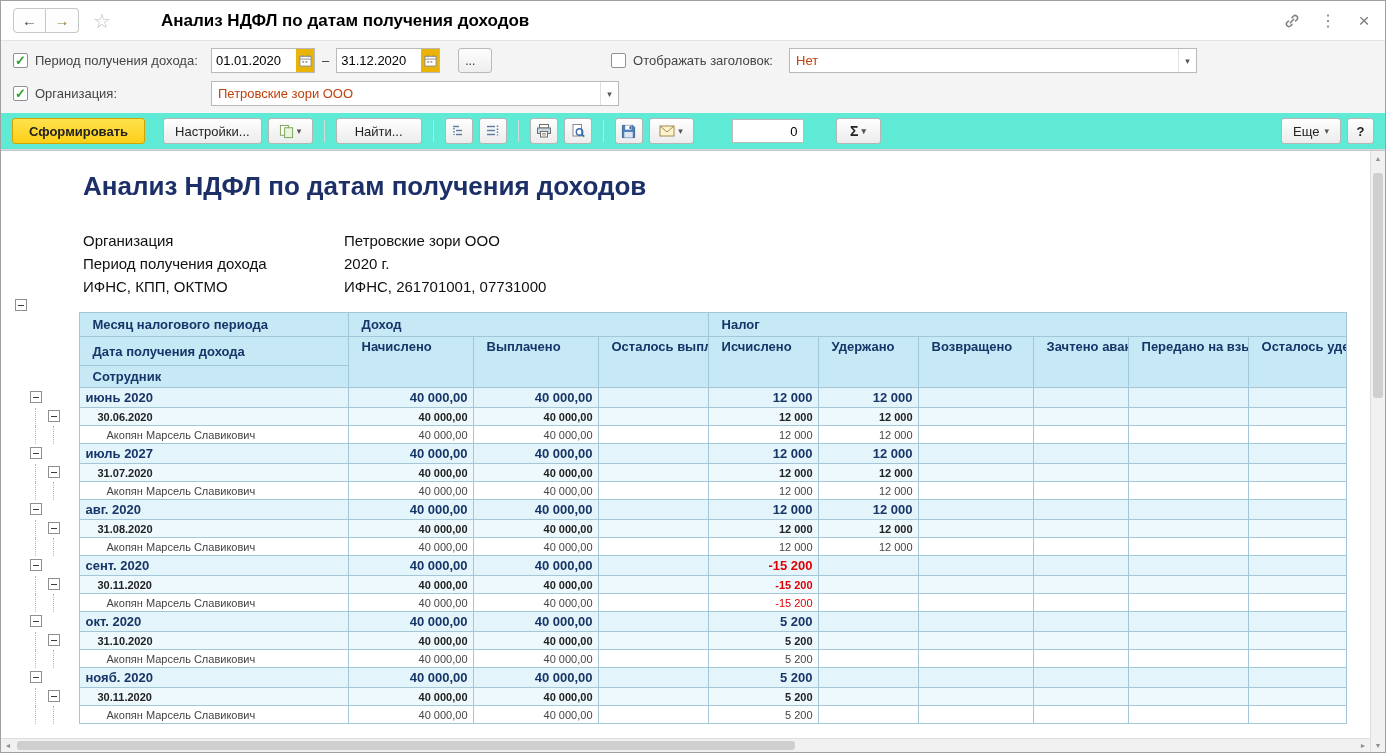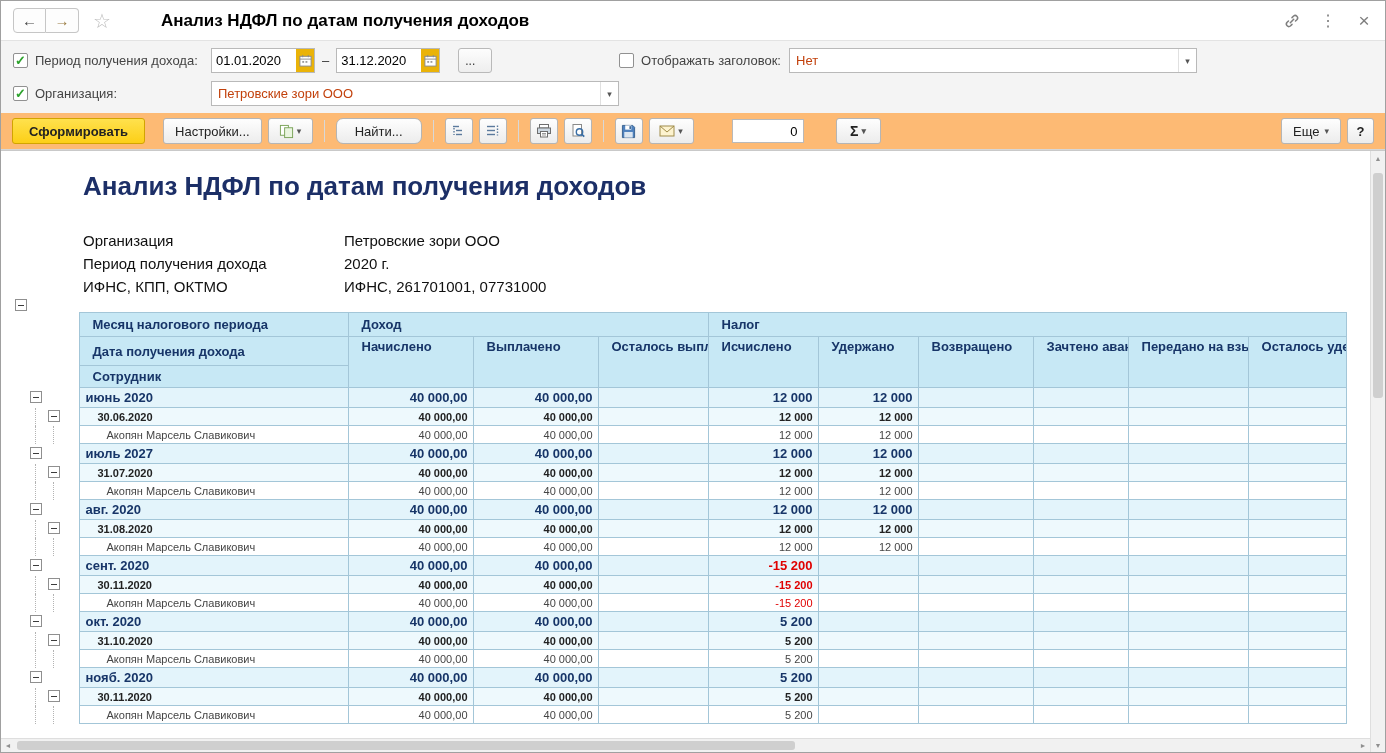--- a/index.html
+++ b/index.html
@@ -27,26 +27,26 @@
   .f-label { margin-left: 7px; font-size: 13px; color: #444; white-space: nowrap; }
   .date-input { width: 104px; height: 25px; border: 1px solid #b9b9b9; background: #eab308; display: flex; align-items: center; }
   .date-input input { border: none; outline: none; width: 100%; height: 100%; padding: 0 4px; font-size: 13px; font-family: "Liberation Sans", sans-serif; color: #000; }
   .cal-btn { width: 18px; height: 100%; display: flex; align-items: center; justify-content: center; cursor: pointer; flex: 0 0 auto; }
   .dash { margin: 0 7px; font-size: 13px; color: #333; }
   .dots-btn { margin-left: 18px; width: 34px; height: 25px; border: 1px solid #b9b9b9; background: linear-gradient(#fdfdfd, #eeeeee); border-radius: 3px; font-size: 12px; color: #333; cursor: pointer; display: flex; align-items: center; justify-content: flex-start; padding: 0 6px; }
   .combo { height: 25px; border: 1px solid #b9b9b9; background: #fff; display: flex; align-items: center; cursor: pointer; }
   .combo .val { flex: 1; padding: 0 6px; font-size: 13px; color: #c2410c; white-space: nowrap; overflow: hidden; }
   .combo .dd { width: 18px; height: 100%; border-left: 1px solid #e0e0e0; display: flex; align-items: center; justify-content: center; font-size: 9px; color: #555; }
   .right-filter { margin-left: auto; margin-right: 176px; display: flex; align-items: center; }
-  .right-filter .f-label { margin-right: 8px; }
+  .right-filter .f-label { margin-right: 16px; }
   .hdr-combo { width: 408px; }
   .org-combo { width: 408px; }
 
   
-  .toolbar { height: 37px; display: flex; align-items: center; padding: 0 11px; background: #fdba74; border-bottom: 1px solid #d6d6d6; gap: 6px; }
+  .toolbar { height: 37px; display: flex; align-items: center; padding: 0 11px; background: #5eead4; border-bottom: 1px solid #d6d6d6; gap: 6px; }
   .btn { height: 26px; border: 1px solid #b5b5b5; background: linear-gradient(#fefefe, #ececec); border-radius: 3px; font-size: 13px; font-family: "Liberation Sans", sans-serif; color: #222; padding: 0 11px; cursor: pointer; display: flex; align-items: center; justify-content: center; white-space: nowrap; }
   .btn-generate { background: linear-gradient(#ffe14d, #fccf17); border-color: #d2a400; font-weight: bold; padding: 0 16px; margin-right: 12px; }
   .icon-btn { width: 28px; padding: 0; }
   .combo-btn { width: 45px; padding: 0 4px; gap: 3px; }
   .dd-arrow { font-size: 9px; color: #555; }
   .tb-sep { width: 1px; height: 22px; background: #d8d8d8; margin: 0 5px; flex: 0 0 auto; }
   .counter-input { width: 72px; height: 24px; border: 1px solid #b9b9b9; text-align: right; padding: 0 5px; font-size: 13px; font-family: "Liberation Sans", sans-serif; margin-left: 32px; background: #fff; }
   .sigma-btn { margin-left: 26px; font-weight: bold; }
   .tb-spacer { flex: 1; }
   .more-btn { gap: 5px; }
@@ -192,21 +192,21 @@
     <div class="btn combo-btn">
       <span>
         <svg width="15" height="15" viewBox="0 0 16 16">
             <rect x="1.5" y="1.5" width="8.5" height="10.5" fill="#fff" stroke="#79a257"></rect>
             <rect x="6" y="4" width="8.5" height="10.5" fill="#eaf5e0" stroke="#79a257"></rect>
           </svg>
       </span>
       <span class="dd-arrow">▾</span>
     </div>
     <div class="tb-sep"></div>
-    <div class="btn" style="padding:0 18px;border-radius:7px;">Найти...</div>
+    <div class="btn" style="padding:0 18px;">Найти...</div>
     <div class="tb-sep"></div>
     <div class="btn icon-btn">
       <svg width="16" height="16" viewBox="0 0 16 16" stroke="#5b7a9d" stroke-width="1.4">
           <line x1="2" y1="3.5" x2="8" y2="3.5"></line>
           <line x1="5" y1="7.5" x2="11" y2="7.5"></line>
           <line x1="5" y1="11.5" x2="11" y2="11.5"></line>
           <line x1="3" y1="5" x2="3" y2="12" stroke-dasharray="1.5,1.5"></line>
         </svg>
     </div>
     <div class="btn icon-btn">

